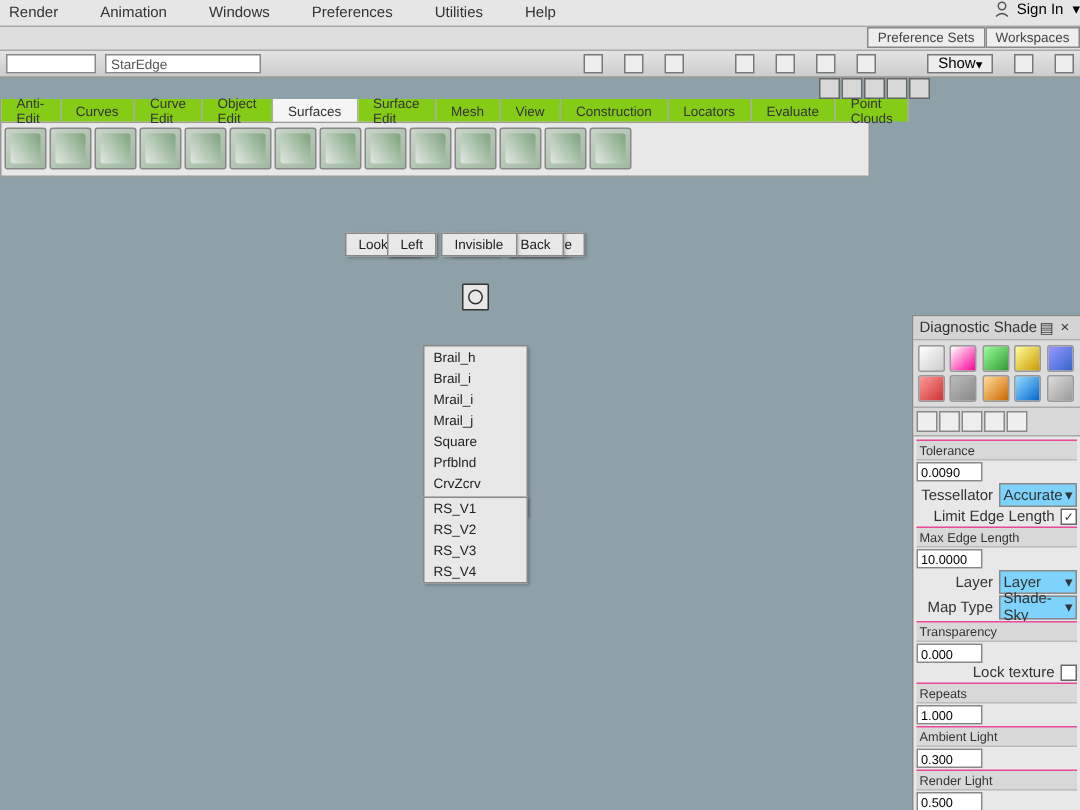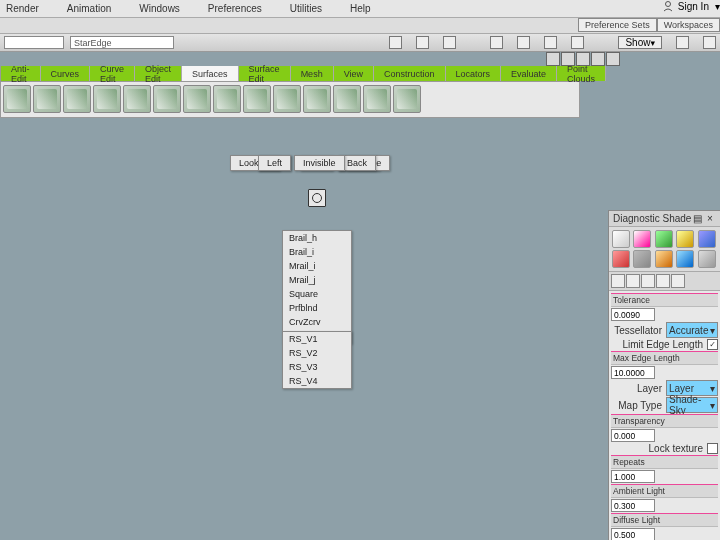--- a/index.html
+++ b/index.html
@@ -274,21 +274,21 @@
       <div class="cb"></div>
       </div>
     <div class="section-head">Repeats</div>
     <div class="prow">
         <input class="val" value="1.000" style="">
       </div>
     <div class="section-head">Ambient Light</div>
     <div class="prow">
         <input class="val" value="0.300" style="">
       </div>
-    <div class="section-head">Diffuse Light</div>
+    <div class="section-head">Render Light</div>
     <div class="prow">
         <input class="val" value="0.500" style="">
       </div>
     <div class="prow">
         <span class="lbl">Link Light to Camera</span>
       <div class="cb">✓</div>
       </div>
   </div>
 </div>
 

